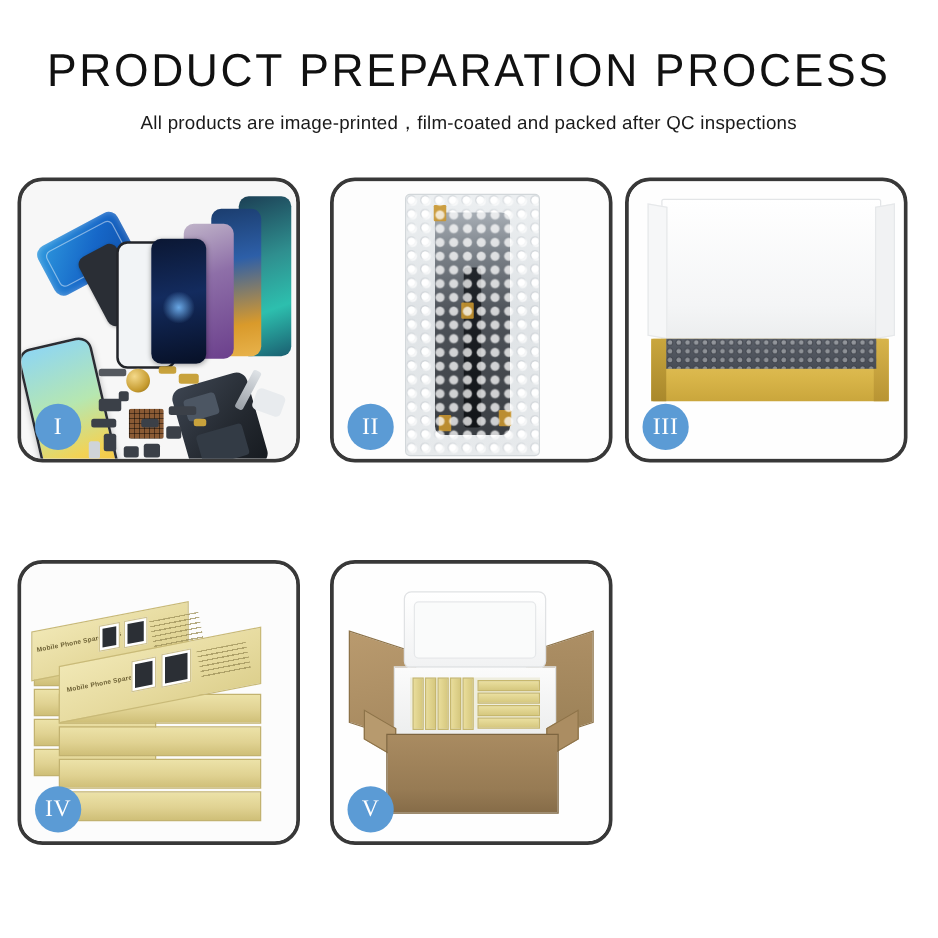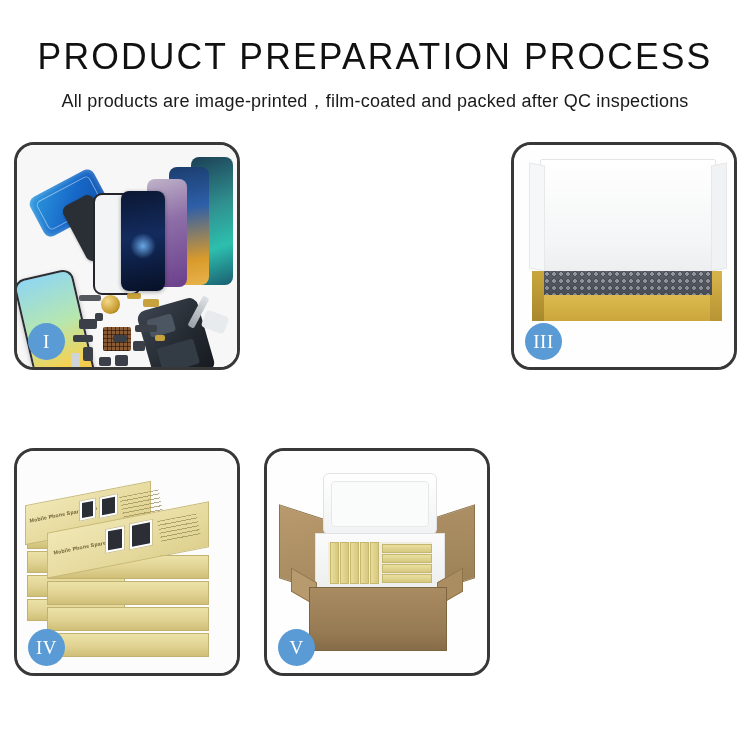--- a/index.html
+++ b/index.html
@@ -27,21 +27,21 @@
     font-weight: 400;
     letter-spacing: 2.2px;
     color: #111111;
     line-height: 1.0;
     transform: scaleX(0.96);
     white-space: nowrap;
   }
   .page-subtitle {
     margin-top: 14px;
     font-family: "Liberation Sans", sans-serif;
-    font-size: 18px;
+    font-size: 15px;
     font-weight: 400;
     letter-spacing: 0.2px;
     color: #1a1a1a;
     white-space: nowrap;
   }
 
   
   .grid {
     position: absolute;
     left: 0;
@@ -54,21 +54,21 @@
     width: 226px;
     height: 228px;
     border: 3px solid #383838;
     border-radius: 20px;
     background: #ffffff;
     box-sizing: border-box;
     overflow: hidden;
   }
   .p-c1 { left: 14px; }
   .p-c2 { left: 264px; }
-  .p-c3 { left: 511px; }
+  .p-c3 { left: 500px; }
   .p-r1 { top: 4px; }
   .p-r2 { top: 310px; }
 
   .panel-inner {
     position: absolute;
     inset: 0;
     overflow: hidden;
     border-radius: 17px;
   }
 
@@ -379,20 +379,36 @@
         <div class="part" style="left:96px;top:190px;width:14px;height:7px;"></div>
         <div class="part" style="left:78px;top:168px;width:8px;height:8px;"></div>
         <div class="part g" style="left:138px;top:190px;width:10px;height:6px;"></div>
         <div class="tool"></div>
         <div class="tool2"></div>
       </div>
     </div>
     <div class="badge">I</div>
   </div>
 
+  <div class="panel p-c2 p-r1">
+    <div class="panel-inner">
+      <div class="scene2">
+        <div class="bubblebag">
+          <div class="bag-item"></div>
+          <div class="bag-strip"></div>
+          <div class="tape" style="left:22px;top:8px;"></div>
+          <div class="tape" style="left:44px;top:86px;"></div>
+          <div class="tape" style="left:26px;top:176px;"></div>
+          <div class="tape" style="left:74px;top:172px;"></div>
+          <div class="bubble-overlay"></div>
+        </div>
+      </div>
+    </div>
+    <div class="badge">II</div>
+  </div>
 
   <div class="panel p-c3 p-r1">
     <div class="panel-inner">
       <div class="scene3">
         <div class="lid3"></div>
         <div class="tray3">
           <div class="tray3-lipL"></div>
           <div class="tray3-lipR"></div>
           <div class="tray3-inner"></div>
         </div>

